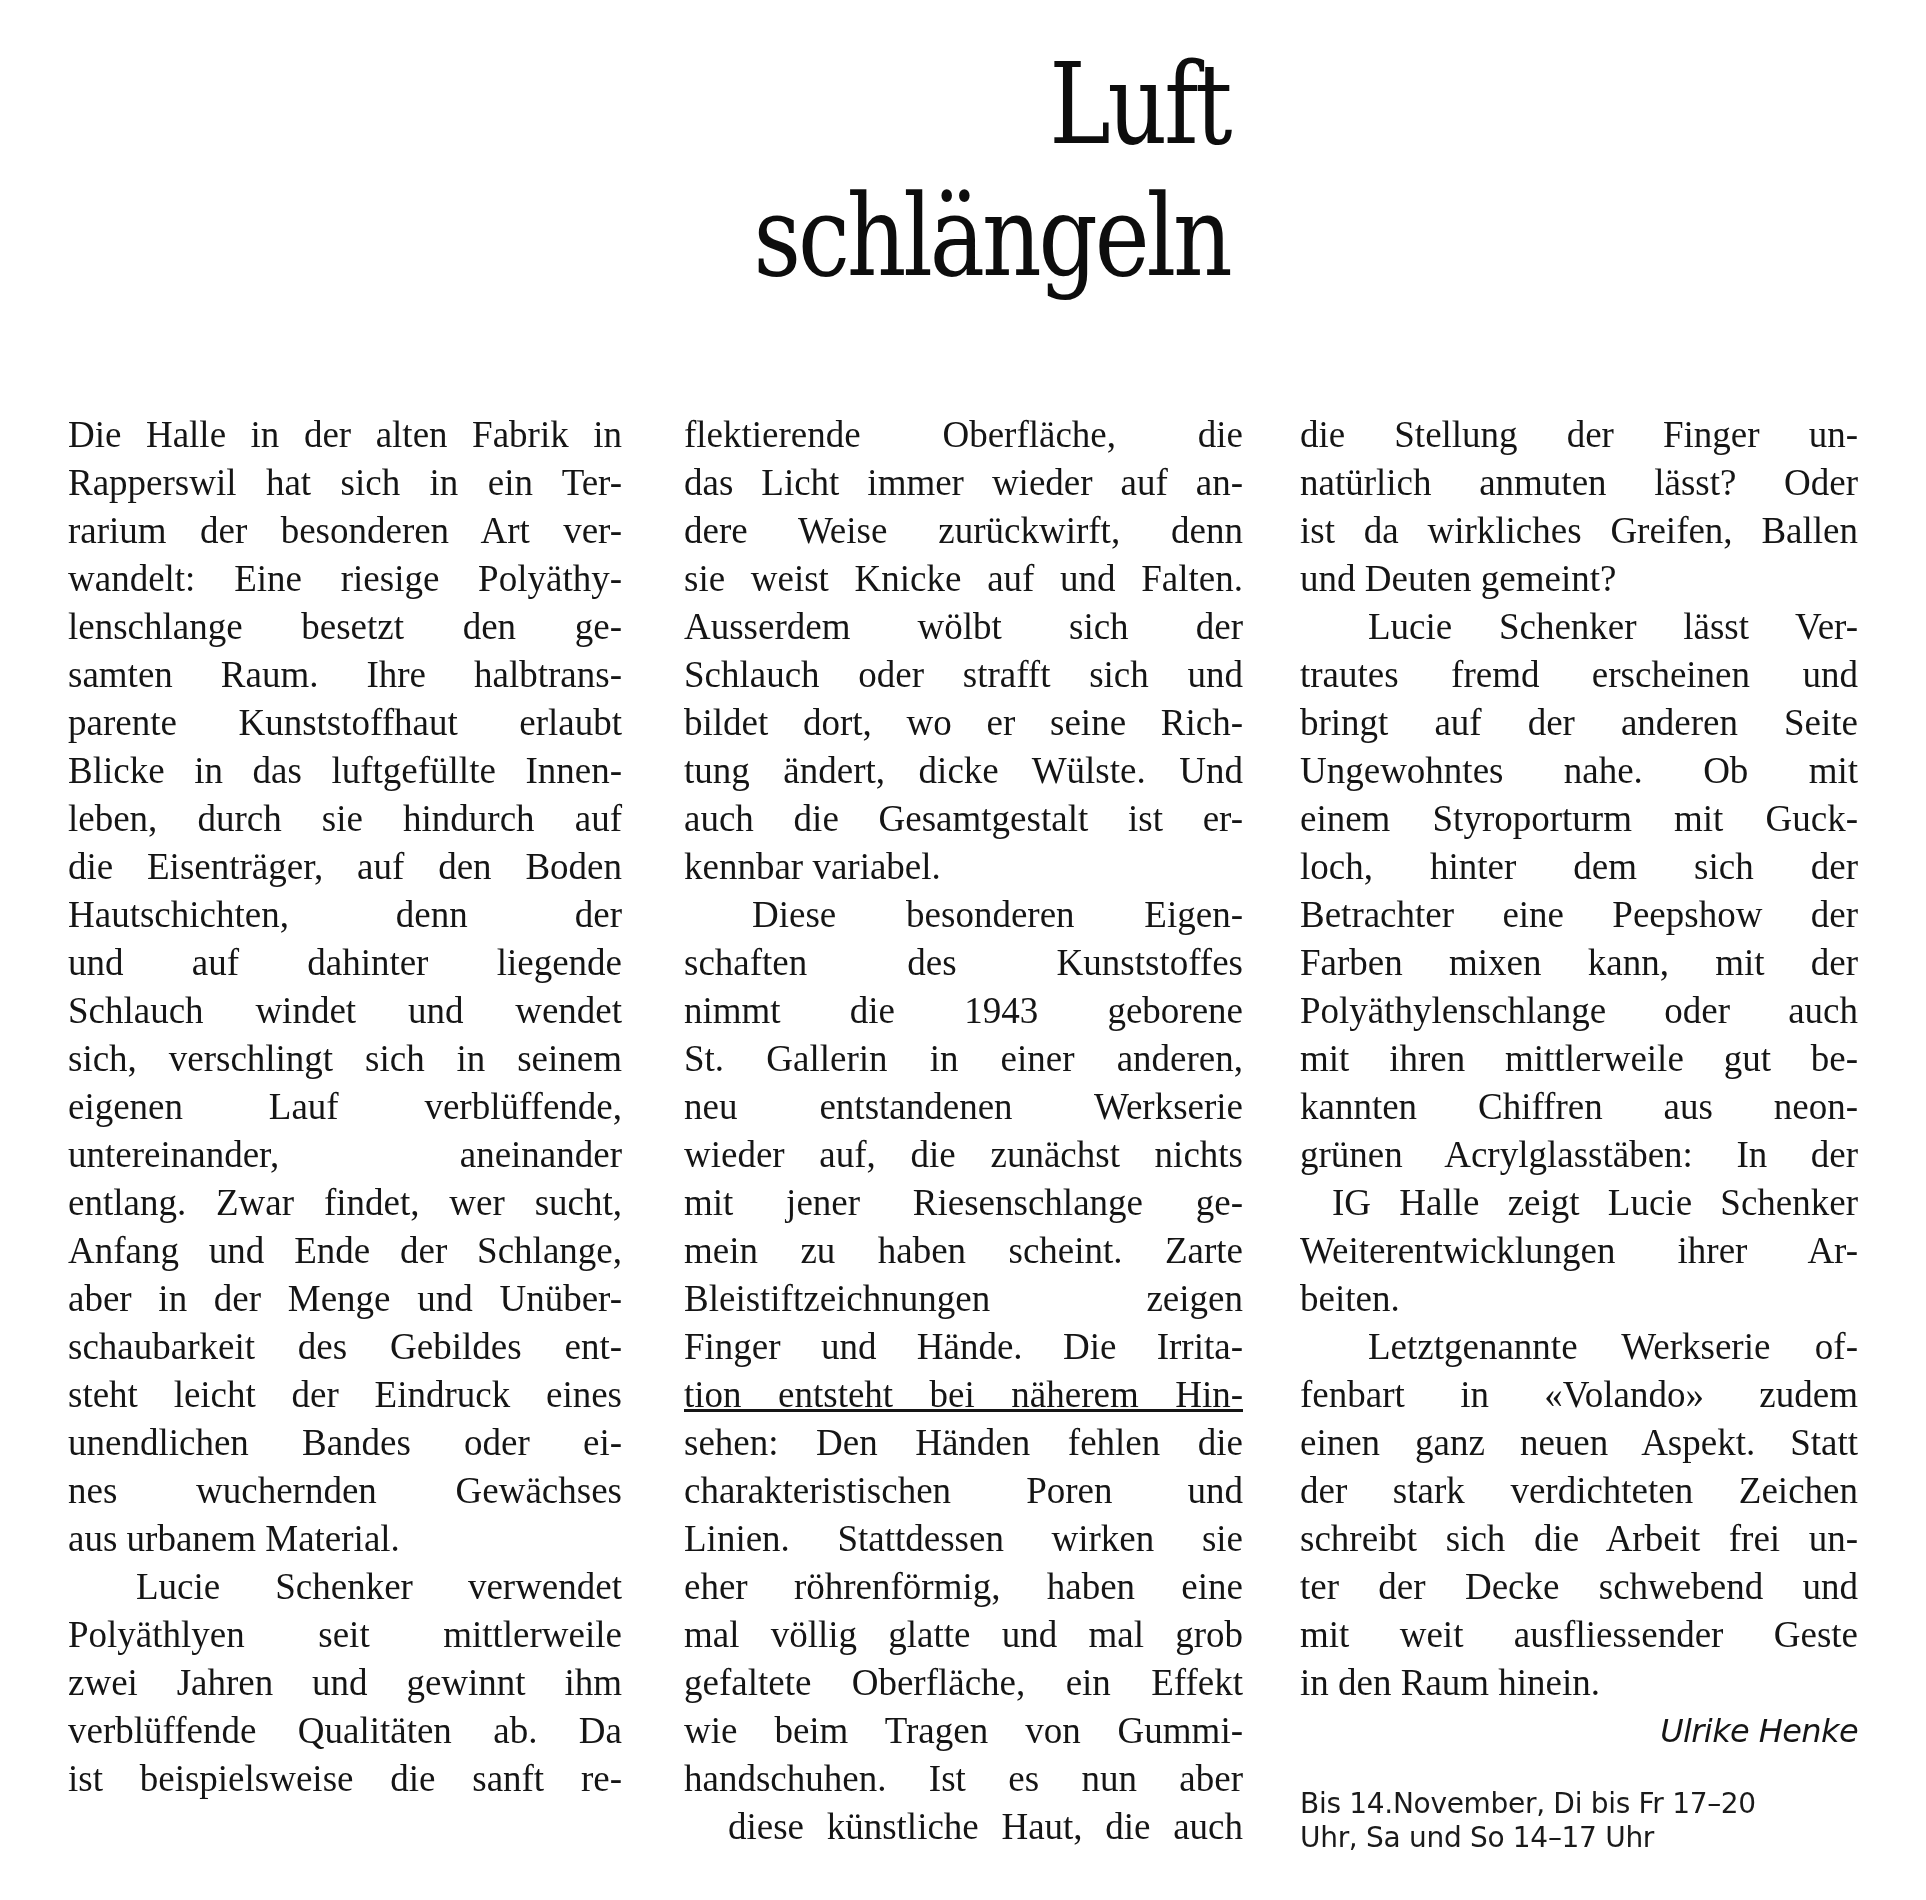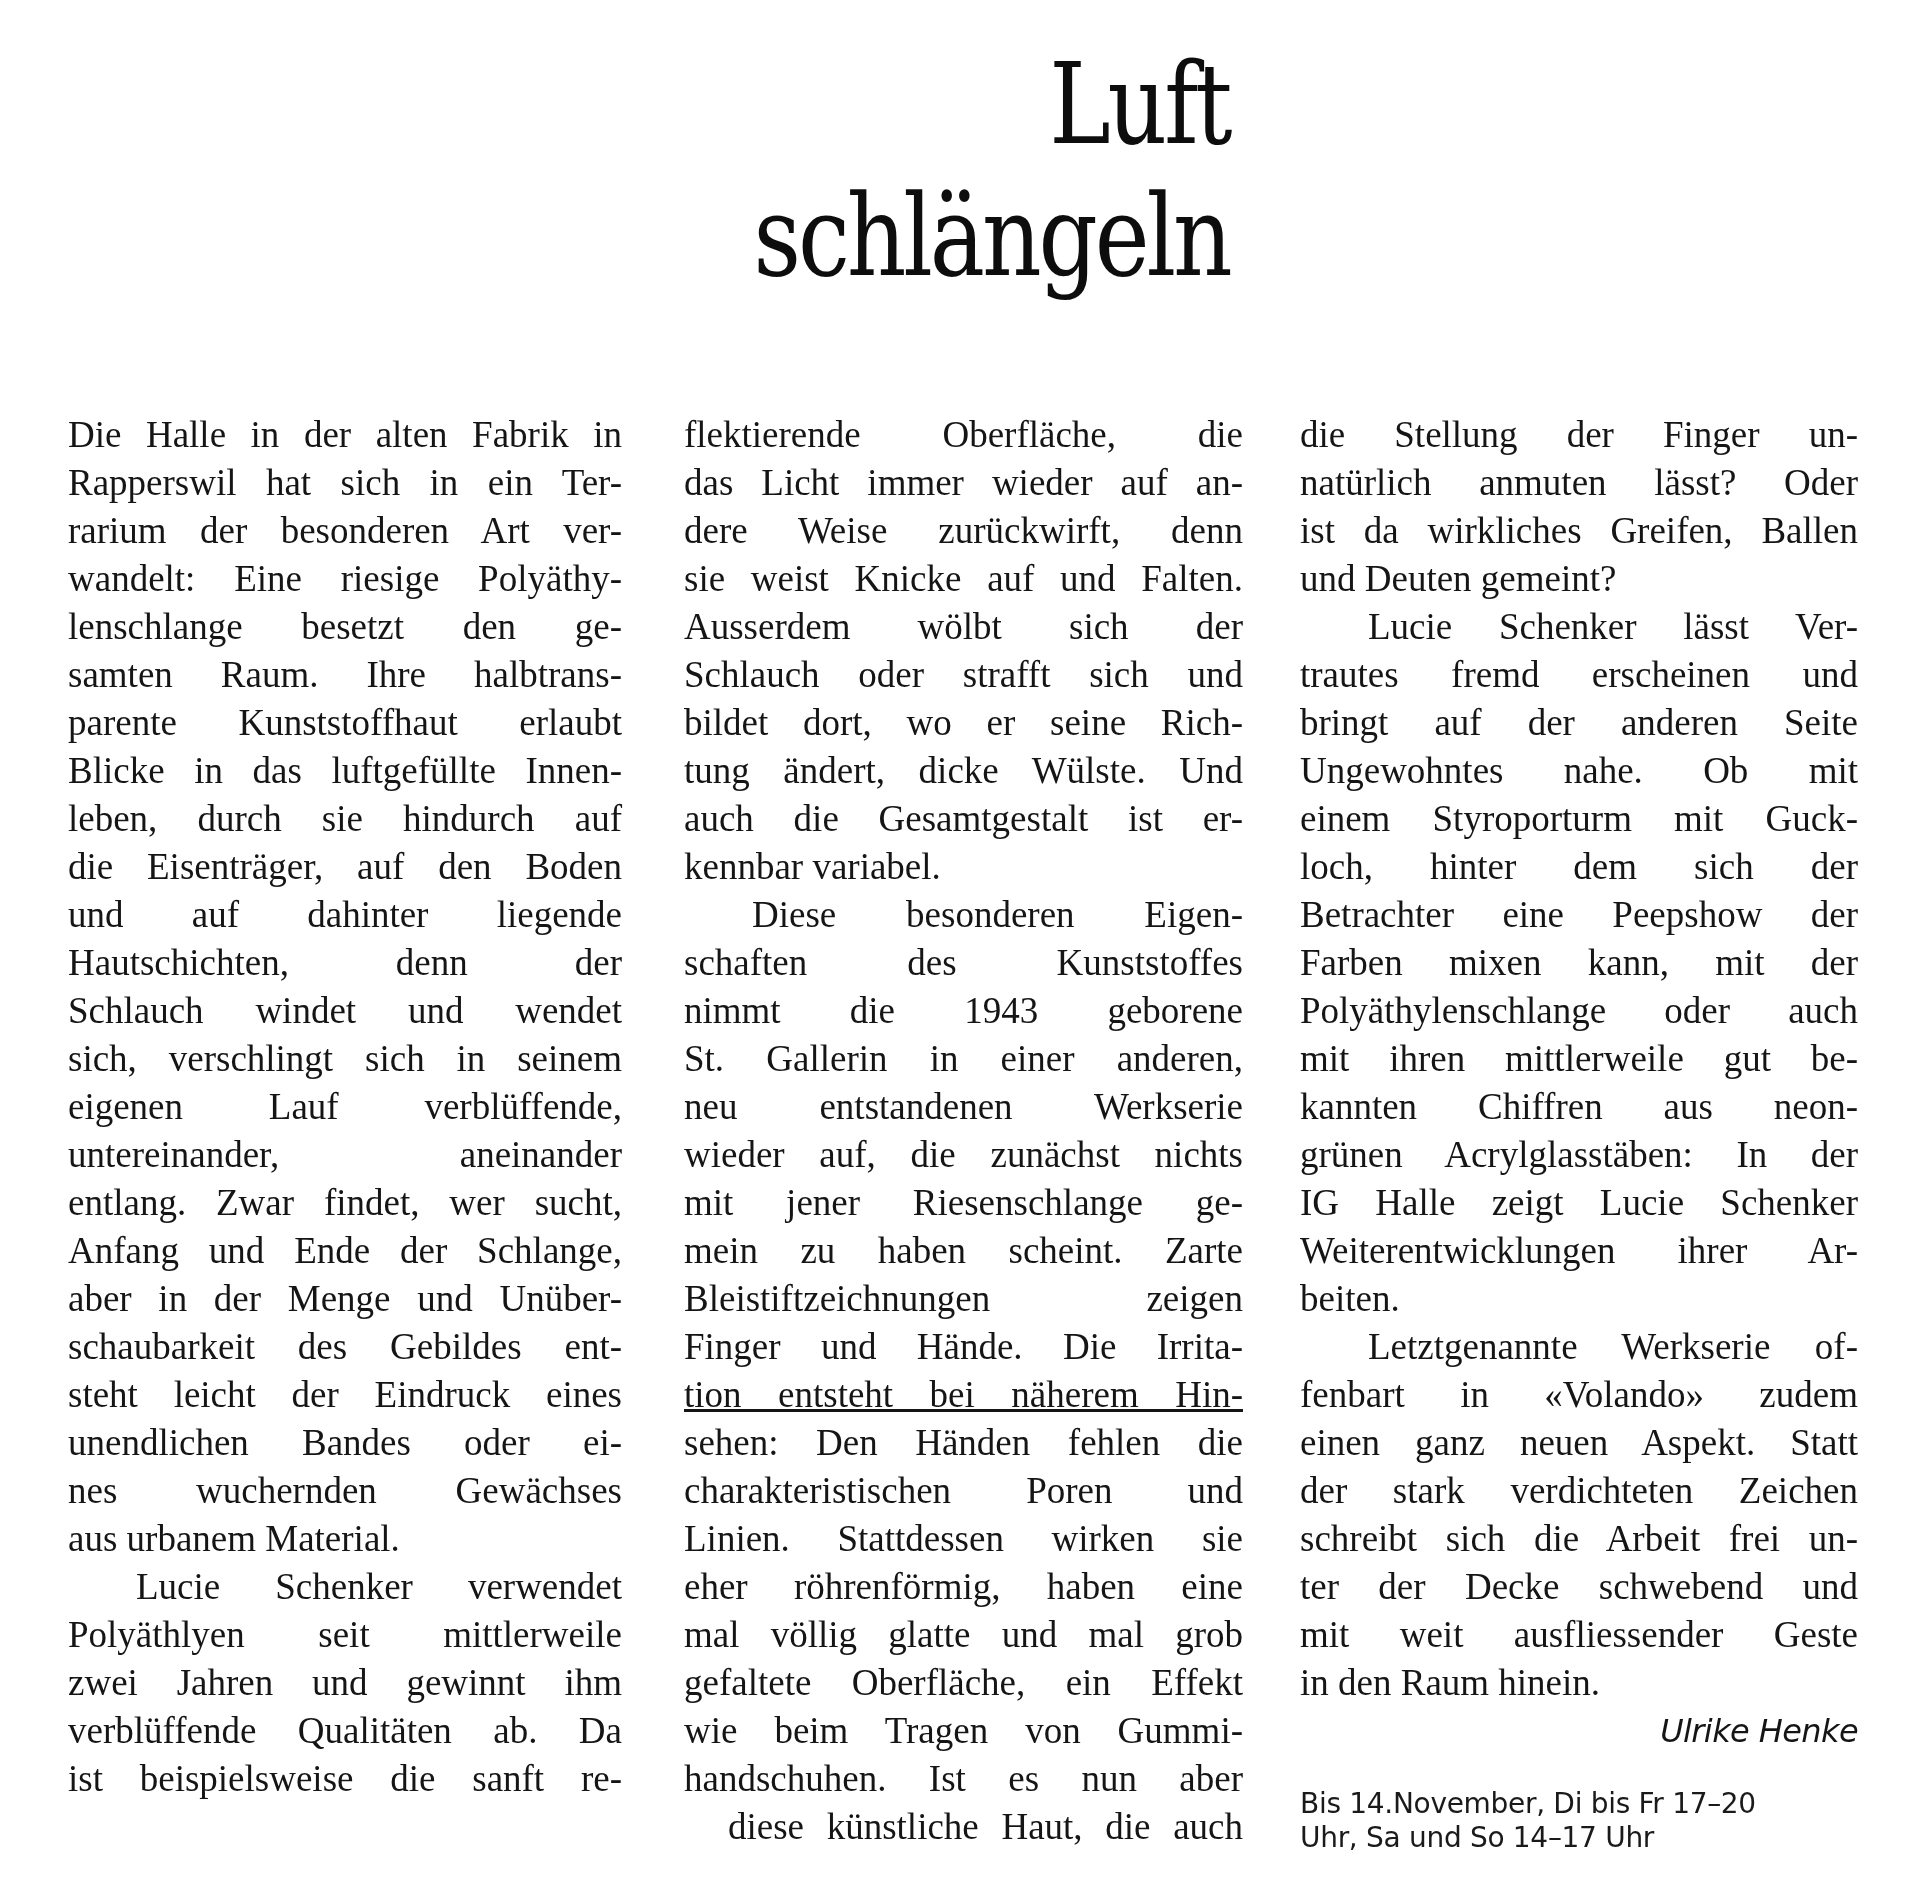--- a/index.html
+++ b/index.html
@@ -89,22 +89,22 @@
     <span class="line" style="display: block; white-space: normal; text-align-last: justify;">Die Halle in der alten Fabrik in</span>
     <span class="line" style="display: block; white-space: normal; text-align-last: justify;">Rapperswil hat sich in ein Ter-</span>
     <span class="line" style="display: block; white-space: normal; text-align-last: justify;">rarium der besonderen Art ver-</span>
     <span class="line" style="display: block; white-space: normal; text-align-last: justify;">wandelt: Eine riesige Polyäthy-</span>
     <span class="line" style="display: block; white-space: normal; text-align-last: justify;">lenschlange besetzt den ge-</span>
     <span class="line" style="display: block; white-space: normal; text-align-last: justify;">samten Raum. Ihre halbtrans-</span>
     <span class="line" style="display: block; white-space: normal; text-align-last: justify;">parente Kunststoffhaut erlaubt</span>
     <span class="line" style="display: block; white-space: normal; text-align-last: justify;">Blicke in das luftgefüllte Innen-</span>
     <span class="line" style="display: block; white-space: normal; text-align-last: justify;">leben, durch sie hindurch auf</span>
     <span class="line" style="display: block; white-space: normal; text-align-last: justify;">die Eisenträger, auf den Boden</span>
+    <span class="line" style="display: block; white-space: normal; text-align-last: justify;">Hautschichten, denn der</span>
     <span class="line" style="display: block; white-space: normal; text-align-last: justify;">und auf dahinter liegende</span>
-    <span class="line" style="display: block; white-space: normal; text-align-last: justify;">Hautschichten, denn der</span>
     <span class="line" style="display: block; white-space: normal; text-align-last: justify;">Schlauch windet und wendet</span>
     <span class="line" style="display: block; white-space: normal; text-align-last: justify;">sich, verschlingt sich in seinem</span>
     <span class="line" style="display: block; white-space: normal; text-align-last: justify;">eigenen Lauf verblüffende,</span>
     <span class="line" style="display: block; white-space: normal; text-align-last: justify;">untereinander, aneinander</span>
     <span class="line" style="display: block; white-space: normal; text-align-last: justify;">entlang. Zwar findet, wer sucht,</span>
     <span class="line" style="display: block; white-space: normal; text-align-last: justify;">Anfang und Ende der Schlange,</span>
     <span class="line" style="display: block; white-space: normal; text-align-last: justify;">aber in der Menge und Unüber-</span>
     <span class="line" style="display: block; white-space: normal; text-align-last: justify;">schaubarkeit des Gebildes ent-</span>
     <span class="line" style="display: block; white-space: normal; text-align-last: justify;">steht leicht der Eindruck eines</span>
     <span class="line" style="display: block; white-space: normal; text-align-last: justify;">unendlichen Bandes oder ei-</span>
@@ -158,21 +158,21 @@
     <span class="line" style="display: block; white-space: normal; text-align-last: justify;">bringt auf der anderen Seite</span>
     <span class="line" style="display: block; white-space: normal; text-align-last: justify;">Ungewohntes nahe. Ob mit</span>
     <span class="line" style="display: block; white-space: normal; text-align-last: justify;">einem Styroporturm mit Guck-</span>
     <span class="line" style="display: block; white-space: normal; text-align-last: justify;">loch, hinter dem sich der</span>
     <span class="line" style="display: block; white-space: normal; text-align-last: justify;">Betrachter eine Peepshow der</span>
     <span class="line" style="display: block; white-space: normal; text-align-last: justify;">Farben mixen kann, mit der</span>
     <span class="line" style="display: block; white-space: normal; text-align-last: justify;">Polyäthylenschlange oder auch</span>
     <span class="line" style="display: block; white-space: normal; text-align-last: justify;">mit ihren mittlerweile gut be-</span>
     <span class="line" style="display: block; white-space: normal; text-align-last: justify;">kannten Chiffren aus neon-</span>
     <span class="line" style="display: block; white-space: normal; text-align-last: justify;">grünen Acrylglasstäben: In der</span>
-    <span class="line" style="display: block; white-space: normal; text-align-last: justify;">IG Halle zeigt Lucie Schenker</span>
+    <span class="line" style="display: block; white-space: normal; text-align-last: justify; margin-left: 32px;">IG Halle zeigt Lucie Schenker</span>
     <span class="line" style="display: block; white-space: normal; text-align-last: justify;">Weiterentwicklungen ihrer Ar-</span>
     <span class="line last">beiten.</span>
     <span class="line indent" style="display: block; white-space: normal; text-align-last: justify;">Letztgenannte Werkserie of-</span>
     <span class="line" style="display: block; white-space: normal; text-align-last: justify;">fenbart in «Volando» zudem</span>
     <span class="line" style="display: block; white-space: normal; text-align-last: justify;">einen ganz neuen Aspekt. Statt</span>
     <span class="line" style="display: block; white-space: normal; text-align-last: justify;">der stark verdichteten Zeichen</span>
     <span class="line" style="display: block; white-space: normal; text-align-last: justify;">schreibt sich die Arbeit frei un-</span>
     <span class="line" style="display: block; white-space: normal; text-align-last: justify;">ter der Decke schwebend und</span>
     <span class="line" style="display: block; white-space: normal; text-align-last: justify;">mit weit ausfliessender Geste</span>
     <span class="line last">in den Raum hinein.</span>

